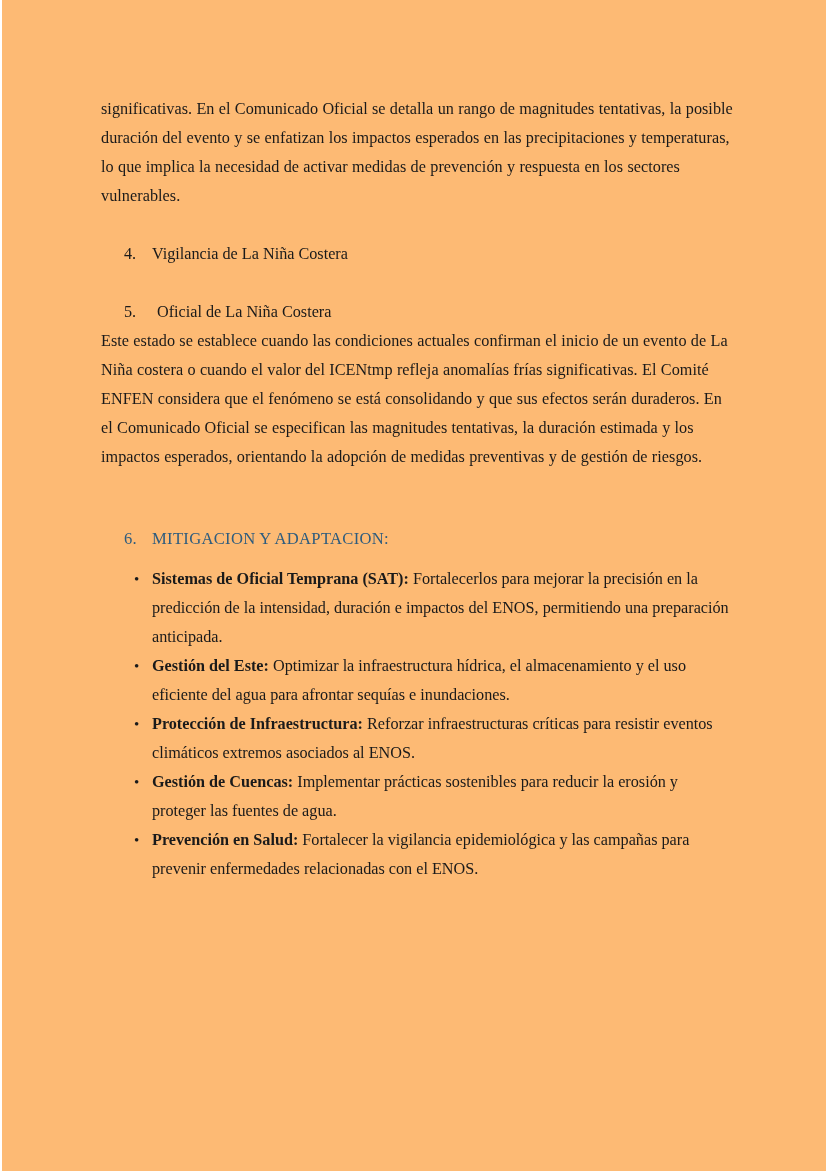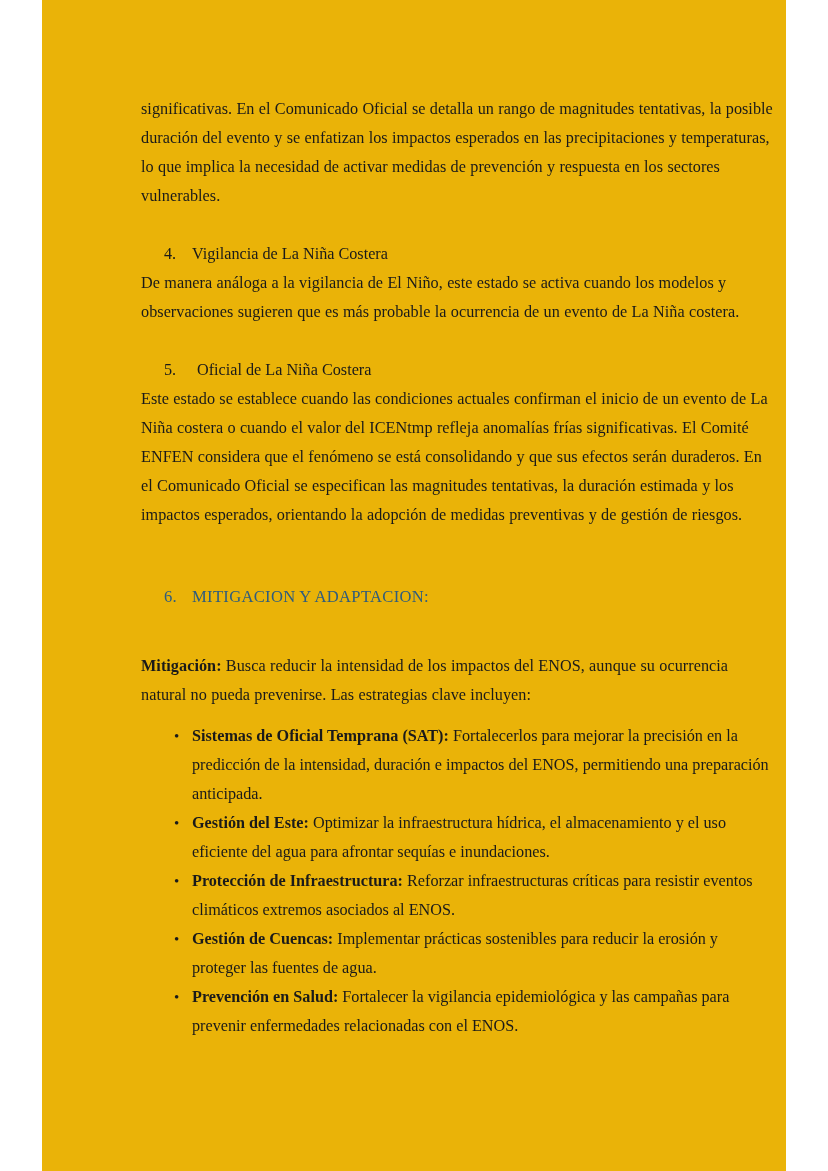--- a/index.html
+++ b/index.html
@@ -7,24 +7,24 @@
     margin: 0;
     padding: 0;
     background: #ffffff;
   }
   body {
     font-family: "Liberation Serif", "DejaVu Serif", serif;
     color: #1a1a1a;
   }
   .page {
     position: relative;
-    width: 744px;
+    width: 824px;
     height: 1171px;
     margin: 0 auto;
-    background: #eab308;
+    background: #fdba74;
     overflow: hidden;
     box-sizing: border-box;
     padding: 7px;
   }
   .content {
     position: absolute;
     left: 99px;
     top: 95px;
     width: 632px;
   }
@@ -117,36 +117,32 @@
 
 <div class="page">
   <div class="content">
 
     <p class="para">significativas. En el Comunicado Oficial se detalla un rango de magnitudes tentativas, la posible duración del evento y se enfatizan los impactos esperados en las precipitaciones y temperaturas, lo que implica la necesidad de activar medidas de prevención y respuesta en los sectores vulnerables.</p>
 
     <div class="numbered">
       <span class="num">4.</span>
       <span class="txt">Vigilancia de La Niña Costera</span>
     </div>
-    <p class="para tight">De manera análoga a la vigilancia de El Niño, este estado se activa cuando los modelos y observaciones sugieren que es más probable la ocurrencia de un evento de La Niña costera.</p>
 
     <div class="numbered wide-gap">
       <span class="num">5.</span>
       <span class="txt">Oficial de La Niña Costera</span>
     </div>
     <p class="para tight">Este estado se establece cuando las condiciones actuales confirman el inicio de un evento de La Niña costera o cuando el valor del ICENtmp refleja anomalías frías significativas. El Comité ENFEN considera que el fenómeno se está consolidando y que sus efectos serán duraderos. En el Comunicado Oficial se especifican las magnitudes tentativas, la duración estimada y los impactos esperados, orientando la adopción de medidas preventivas y de gestión de riesgos.</p>
 
     <div class="section-head">
       <span class="num">6.</span>
       <span class="txt">MITIGACION Y ADAPTACION:</span>
     </div>
 
-    <p class="para after-head">
-      <b>Mitigación:</b><span> Busca reducir la intensidad de los impactos del ENOS, aunque su ocurrencia natural no pueda prevenirse. Las estrategias clave incluyen:</span>
-    </p>
 
     <ul class="bullets">
       <li>
         <span class="dot">•</span>
         <b>Sistemas de Oficial Temprana (SAT):</b><span> Fortalecerlos para mejorar la precisión en la predicción de la intensidad, duración e impactos del ENOS, permitiendo una preparación anticipada.</span>
       </li>
       <li>
         <span class="dot">•</span>
         <b>Gestión del Este:</b><span> Optimizar la infraestructura hídrica, el almacenamiento y el uso eficiente del agua para afrontar sequías e inundaciones.</span>
       </li>

